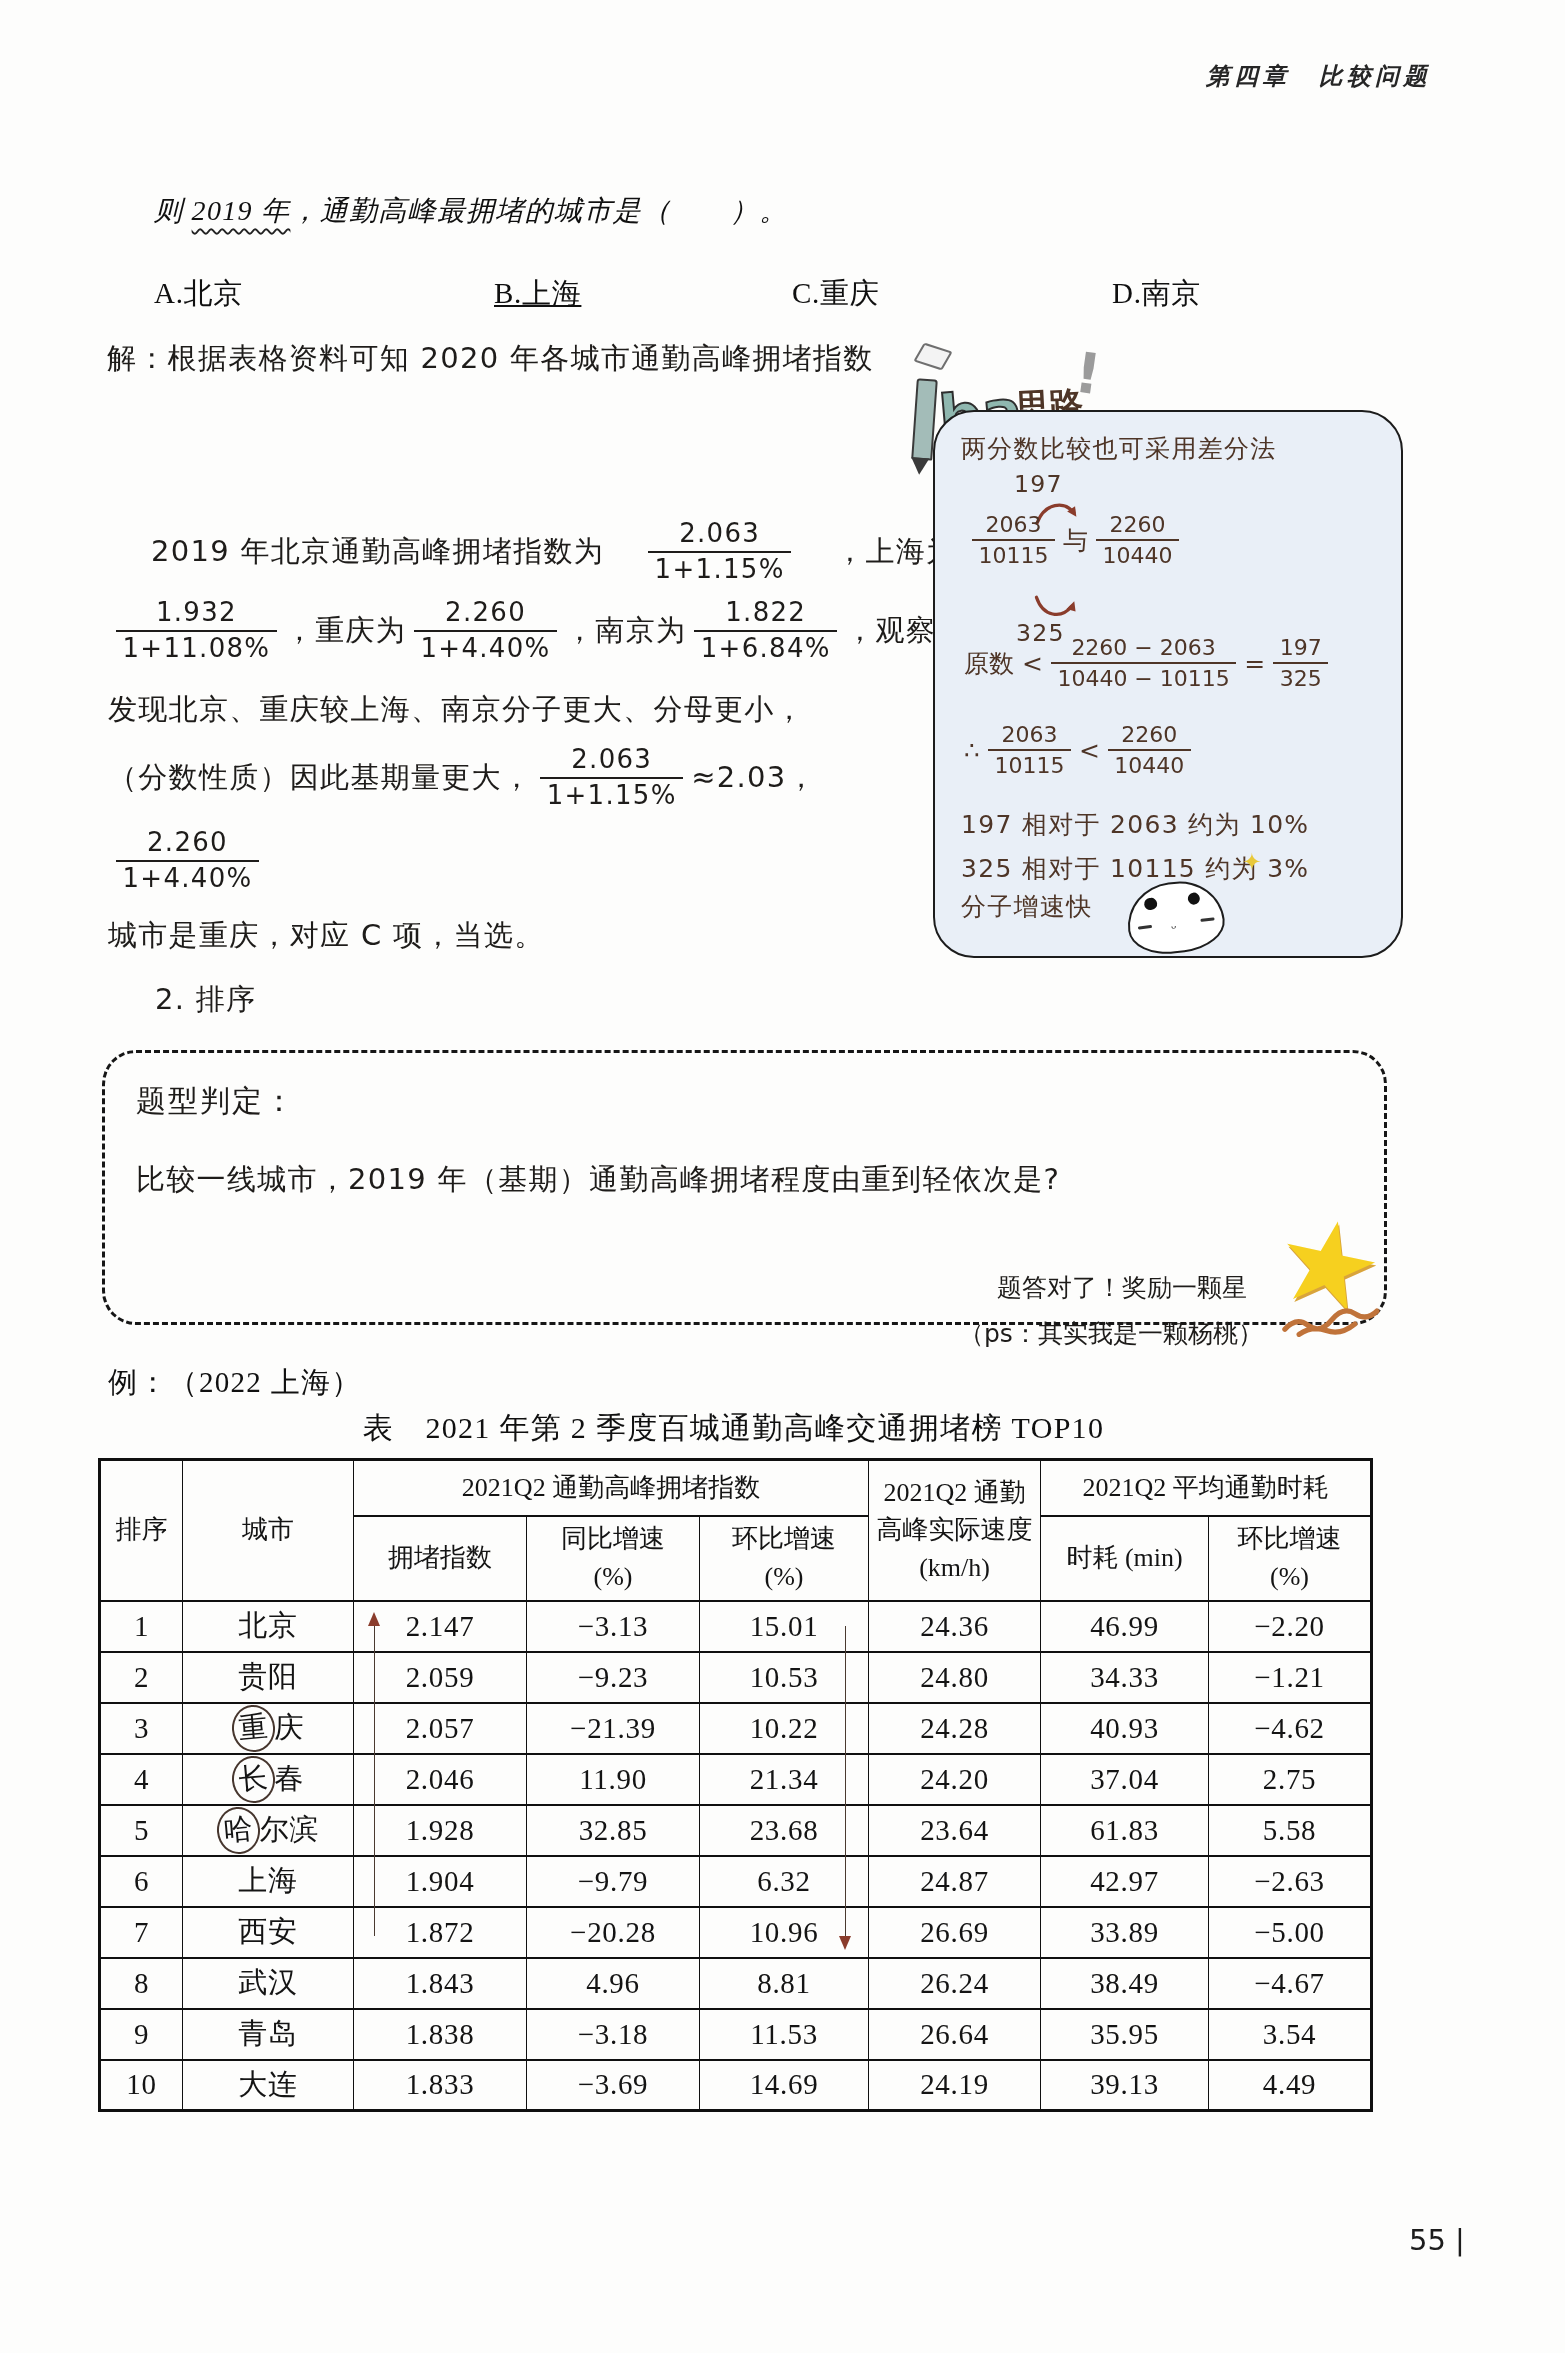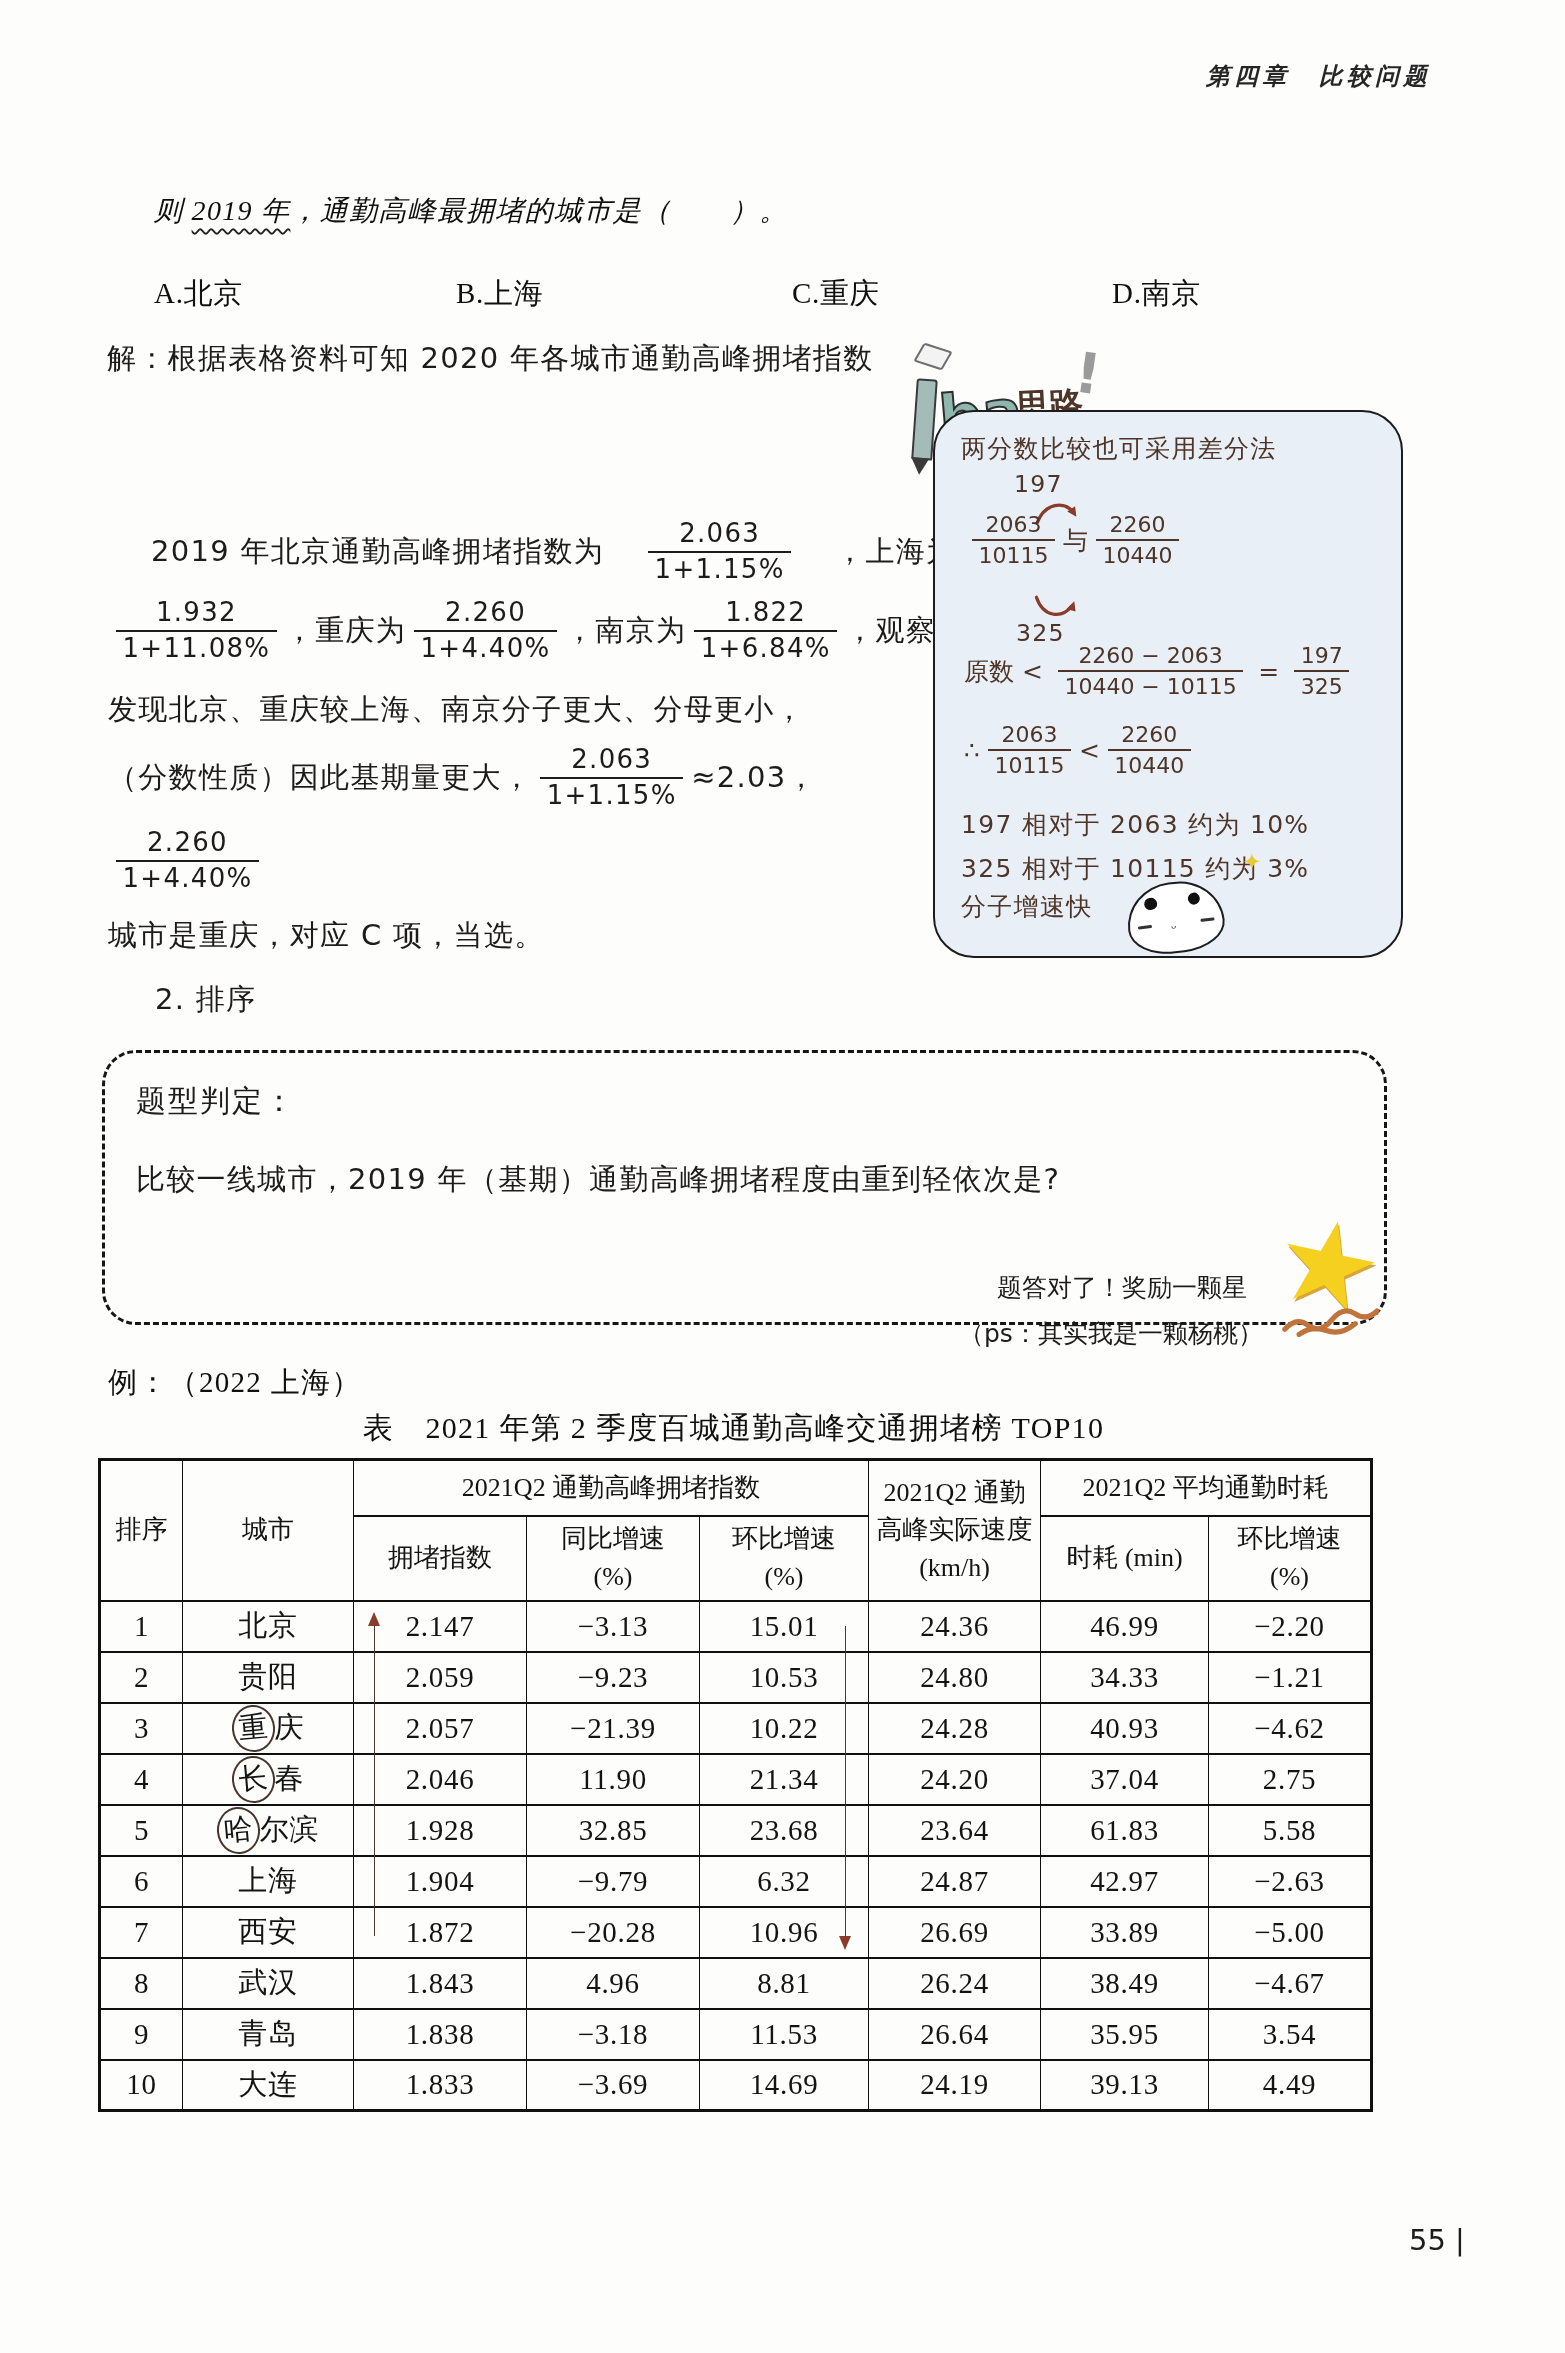--- a/index.html
+++ b/index.html
@@ -90,21 +90,21 @@
 
 <div id="page">
 
   <div class="abs chapter print" style="left:1206px;top:60px;">第四章　比较问题</div>
 
   <div class="abs qstem print" style="left:154px;top:192px;">
     <span>则 </span><span class="wavy">2019 年</span><span>，通勤高峰最拥堵的城市是（　　）。</span>
   </div>
 
   <div class="abs opt print" style="left:154px;top:274px;"><span>A.</span><span>北京</span></div>
-  <div class="abs opt print" style="left:456px;top:274px;"><span>B.</span><span>上海</span></div>
+  <div class="abs opt print" style="left:494px;top:274px;text-decoration:underline;"><span>B.</span><span>上海</span></div>
   <div class="abs opt print" style="left:792px;top:274px;"><span>C.</span><span>重庆</span></div>
   <div class="abs opt print" style="left:1112px;top:274px;"><span>D.</span><span>南京</span></div>
 
   <div class="hline plain hand" style="left:107px;top:338px;">解：根据表格资料可知 2020 年各城市通勤高峰拥堵指数</div>
 
 
   <div class="hline tall hand" style="left:151px;top:493px;gap:36px;">
     <span>2019 年北京通勤高峰拥堵指数为</span>
     <span class="frac sol-frac">
       <span class="fn">2.063</span>
@@ -180,21 +180,21 @@
       </span>
     </div>
 
     <svg class="arc" style="left:96px;top:180px;" width="50" height="30" viewBox="0 0 76 46">
       <path d="M8,8 C18,38 46,42 62,22" fill="none" stroke="#8a3c2c" stroke-width="5" stroke-linecap="round"></path>
       <polygon points="66,14 54,26 68,30" fill="#8a3c2c"></polygon>
     </svg>
 
     <div class="nb-line nb" style="left:81px;top:207px;font-size:23.6px;">325</div>
 
-    <div class="nb-row nb" style="left:29px;top:231px;gap:7px;">
+    <div class="nb-row nb" style="left:29px;top:223px;">
       <span>原数 &lt;</span>
       <span class="frac nb-frac">
         <span class="fn">2260 − 2063</span>
         <span class="fd">10440 − 10115</span>
       </span>
       <span>=</span>
       <span class="frac nb-frac">
         <span class="fn">197</span>
         <span class="fd">325</span>
       </span>

